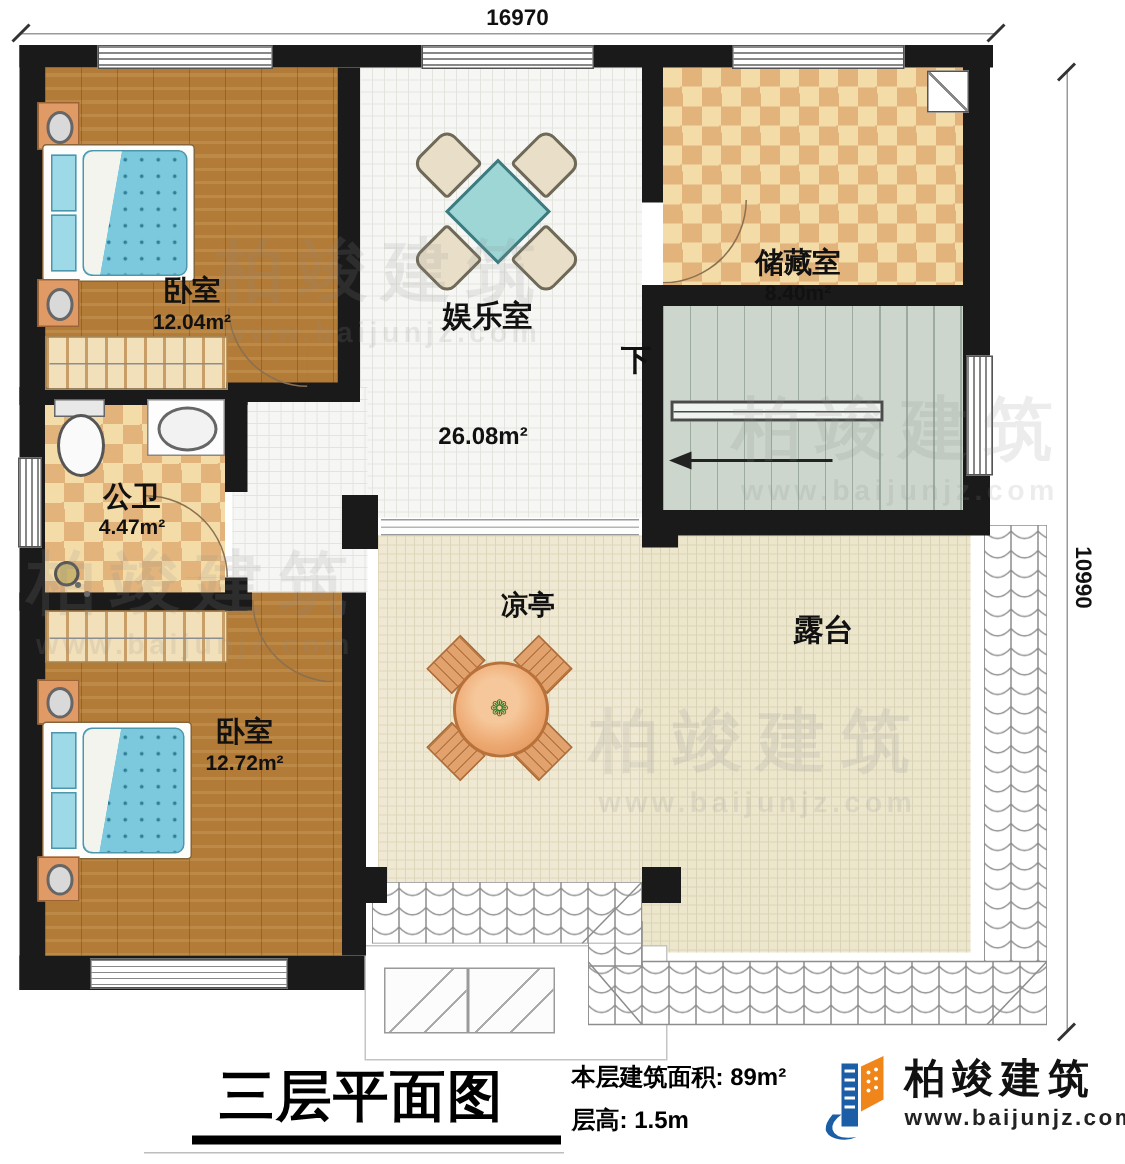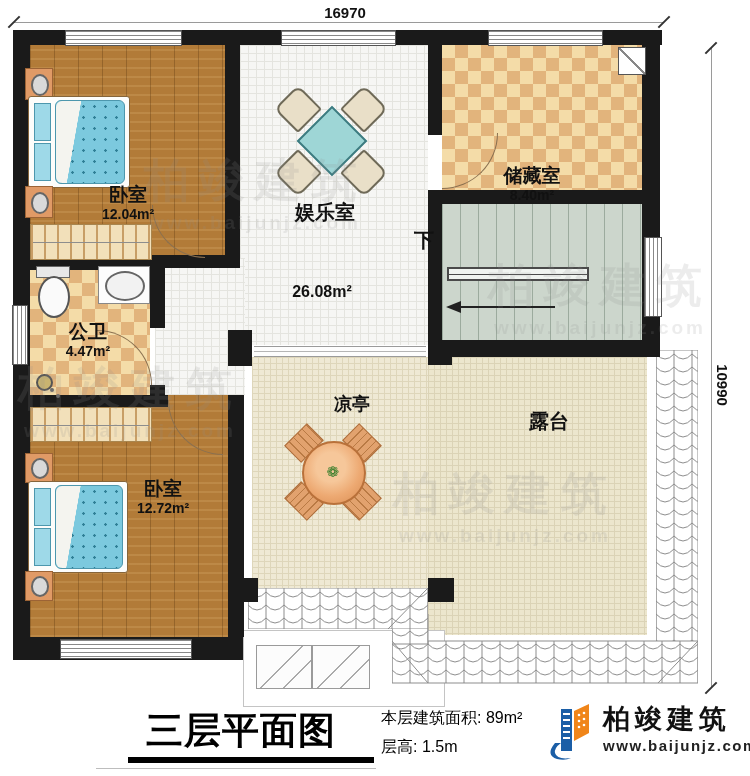--- a/index.html
+++ b/index.html
@@ -59,21 +59,21 @@
   .dimline{position:absolute;background:#9a9a9a;}
   .tick{position:absolute;width:16px;height:2px;background:#333;transform:rotate(-45deg);}
   .dimtxt{position:absolute;font-size:15px;font-weight:bold;color:#111;transform:translate(-50%,-50%);}
   .dimtxt.rot{transform:translate(-50%,-50%) rotate(90deg);}
   
   .title-row{position:absolute;left:128px;top:706px;display:flex;align-items:flex-end;margin-left:18px;}
   .title-cn{font-size:37px;font-weight:bold;color:#000;letter-spacing:1px;}
   .title-scale{font-size:35px;color:#000;margin-left:4px;}
   .title-under{position:absolute;left:128px;top:757px;width:246px;height:6px;background:#000;}
   .title-under2{position:absolute;left:96px;top:768px;width:280px;height:1px;background:#bdbdbd;}
-  .meta{position:absolute;left:381px;font-size:16px;color:#000;font-weight:normal;white-space:nowrap;}
+  .meta{position:absolute;left:381px;font-size:16px;color:#000;font-weight:bold;white-space:nowrap;}
   .logo-name{position:absolute;left:603px;top:701px;font-size:27px;font-weight:900;color:#111;letter-spacing:5px;}
   .logo-url{position:absolute;left:603px;top:737px;font-size:15px;font-weight:bold;color:#222;letter-spacing:1.6px;}
   .downtxt{position:absolute;font-size:20px;font-weight:bold;color:#111;transform:translate(-50%,-50%);}
   .jamb{position:absolute;background:#1a1a1a;}
   .track{position:absolute;background:#fdfdfd;border-top:1px solid #9a9a9a;border-bottom:1px solid #9a9a9a;}
   .track:after{content:"";position:absolute;left:0;right:0;top:45%;height:1px;background:#b5b5b5;}
   .eaves{position:absolute;border:1px solid #c4c4c4;background:#fff;}
   .glass{position:absolute;background:#fcfcfc;border:1px solid #9a9a9a;
     background-image:linear-gradient(135deg,rgba(0,0,0,0) 46%,#aaa 46% 48%,rgba(0,0,0,0) 48% 70%,#aaa 70% 72%,rgba(0,0,0,0) 72%);}
   .arrow-line{position:absolute;background:#222;}

